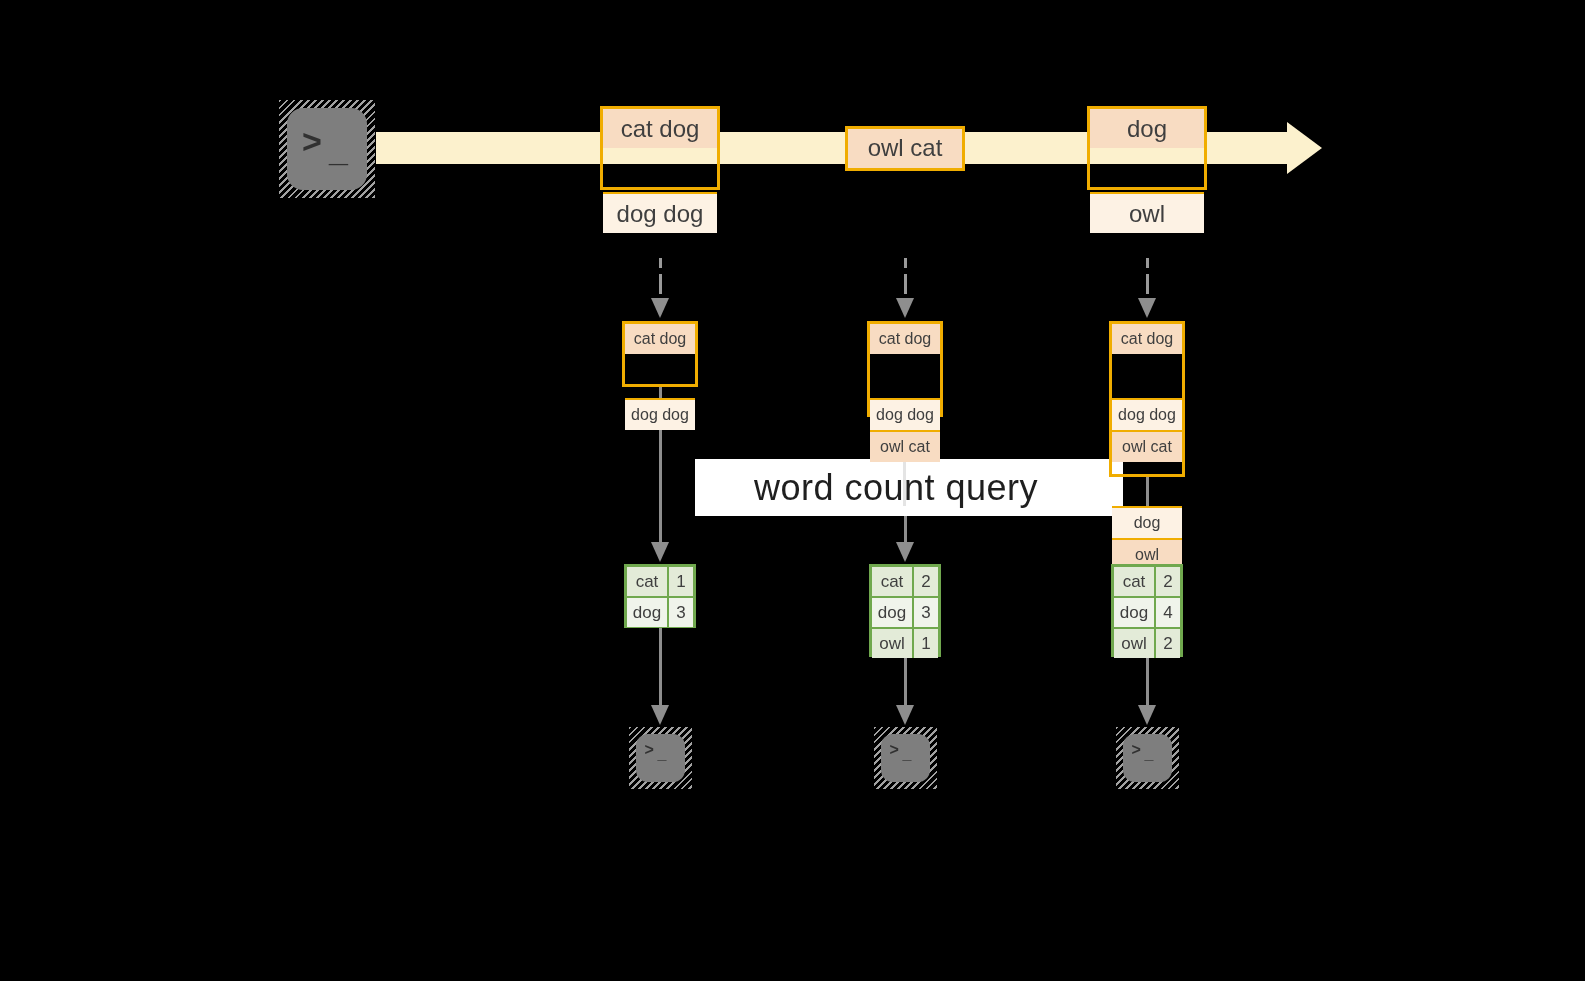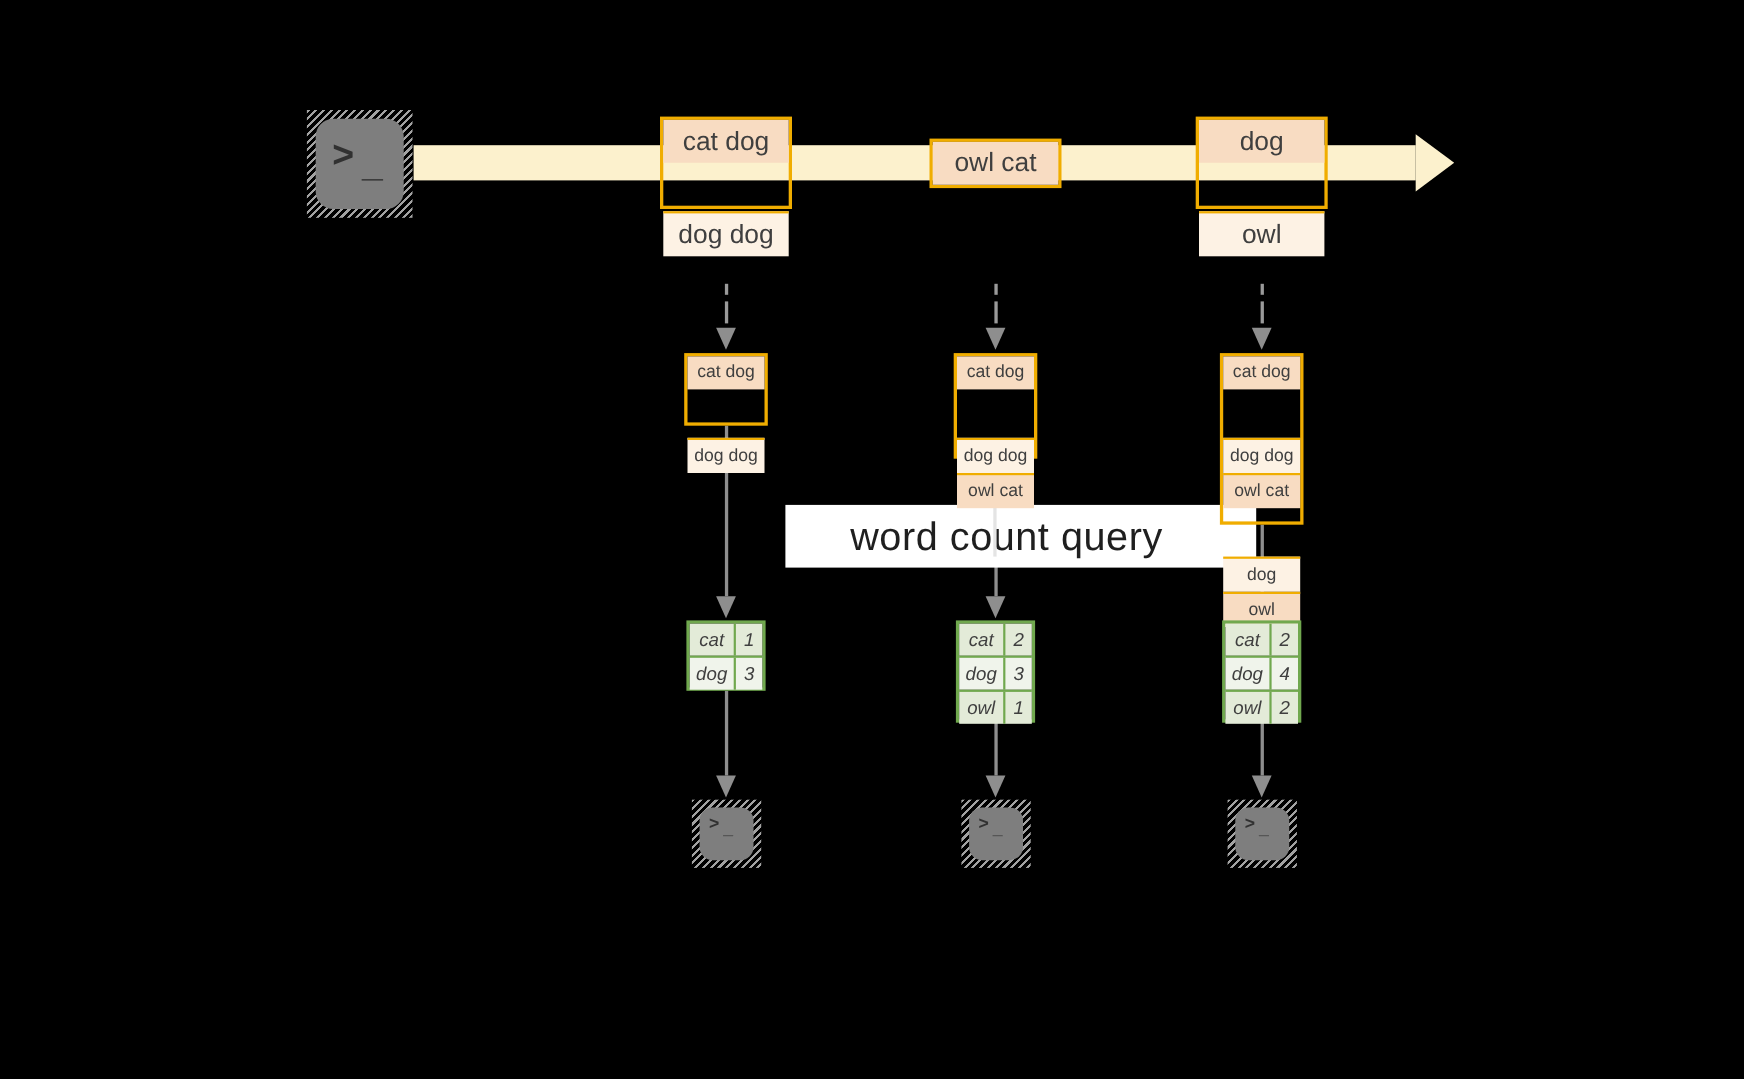--- a/index.html
+++ b/index.html
@@ -23,21 +23,21 @@
   .term-glyph{position:absolute;color:#313131;font-weight:bold;line-height:1;}
 
   
   .obox{border:3px solid var(--amber);z-index:7;}
   .orow{box-sizing:border-box;display:flex;align-items:center;justify-content:center;
         border-top:2px solid var(--amber);overflow:hidden;}
   .orow:first-child{border-top:none;}
   .bg-peach{background:var(--peach);} .bg-cream{background:var(--cream);margin-top:44px;}
 
   
-  .gtable{border:3px solid var(--green);z-index:7;font-style:italic;}
+  .gtable{border:3px solid var(--green);z-index:7;}
   .grow{box-sizing:border-box;display:flex;border-top:2px solid var(--green);}
   .grow:first-child{border-top:none;}
   .gcell{box-sizing:border-box;display:flex;align-items:center;justify-content:center;font-size:17px;}
   .gcell.word{border-right:2px solid var(--green);}
   .g-a{background:var(--gdark);} .g-b{background:var(--glight);}
 
   
   .vline{width:3px;background:var(--gray);z-index:2;}
   .vdash{width:3px;background:#9a9a9a;z-index:2;}
   .vhead{width:0;height:0;border-left:9px solid transparent;border-right:9px solid transparent;
@@ -58,21 +58,21 @@
   <div class="abs band" style="left:376px;top:132px;width:911px;height:32px;"></div>
   <div class="abs band-head" style="left:1287px;top:122px;"></div>
 
   <div class="abs hatch" style="left:279px;top:100px;width:96px;height:98px;">
     <div class="term-body" style="left:8px;top:8px;right:8px;bottom:8px;border-radius:16px;">
       <span class="term-glyph" style="left:15px;top:16px;font-size:34px;">&gt;</span>
       <span class="term-glyph" style="left:42px;top:24px;font-size:34px;">_</span>
     </div>
   </div>
 
-  <div class="abs banner" style="left:714px;top:459px;width:428px;height:57px;">
+  <div class="abs banner" style="left:695px;top:459px;width:428px;height:57px;">
     <span>word count query</span>
   </div>
   <div class="abs banner-cross" style="left:903px;top:459px;height:47px;"></div>
 
   <div id="dyn">
       <div class="abs obox" style="left: 600px; top: 106px; width: 120px; height: 84px;">
         <div class="orow ev-text bg-peach" style="height: 39px;">cat dog</div>
         <div class="orow ev-text bg-cream" style="height: 41px;">dog dog</div>
       </div>
       <div class="abs obox" style="left: 845px; top: 125.5px; width: 120px; height: 45px;">

